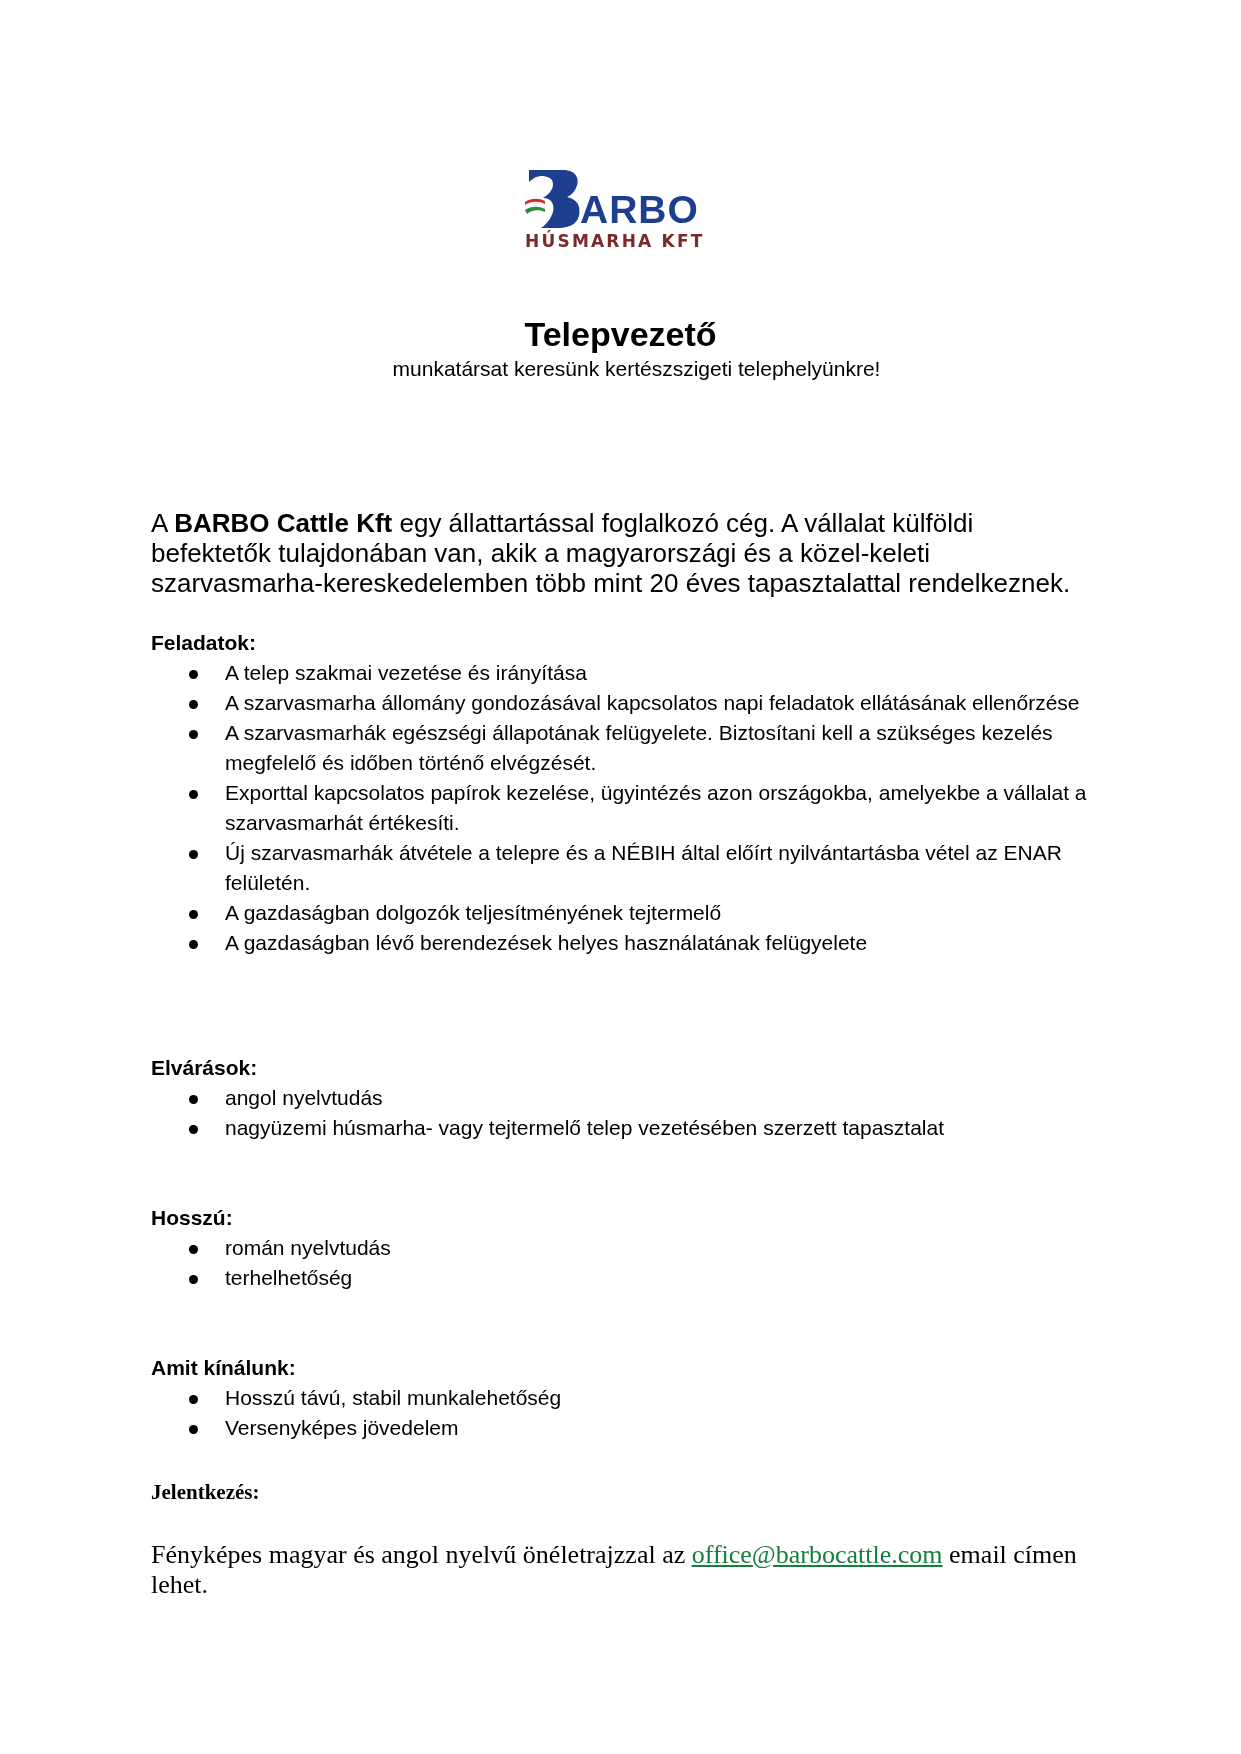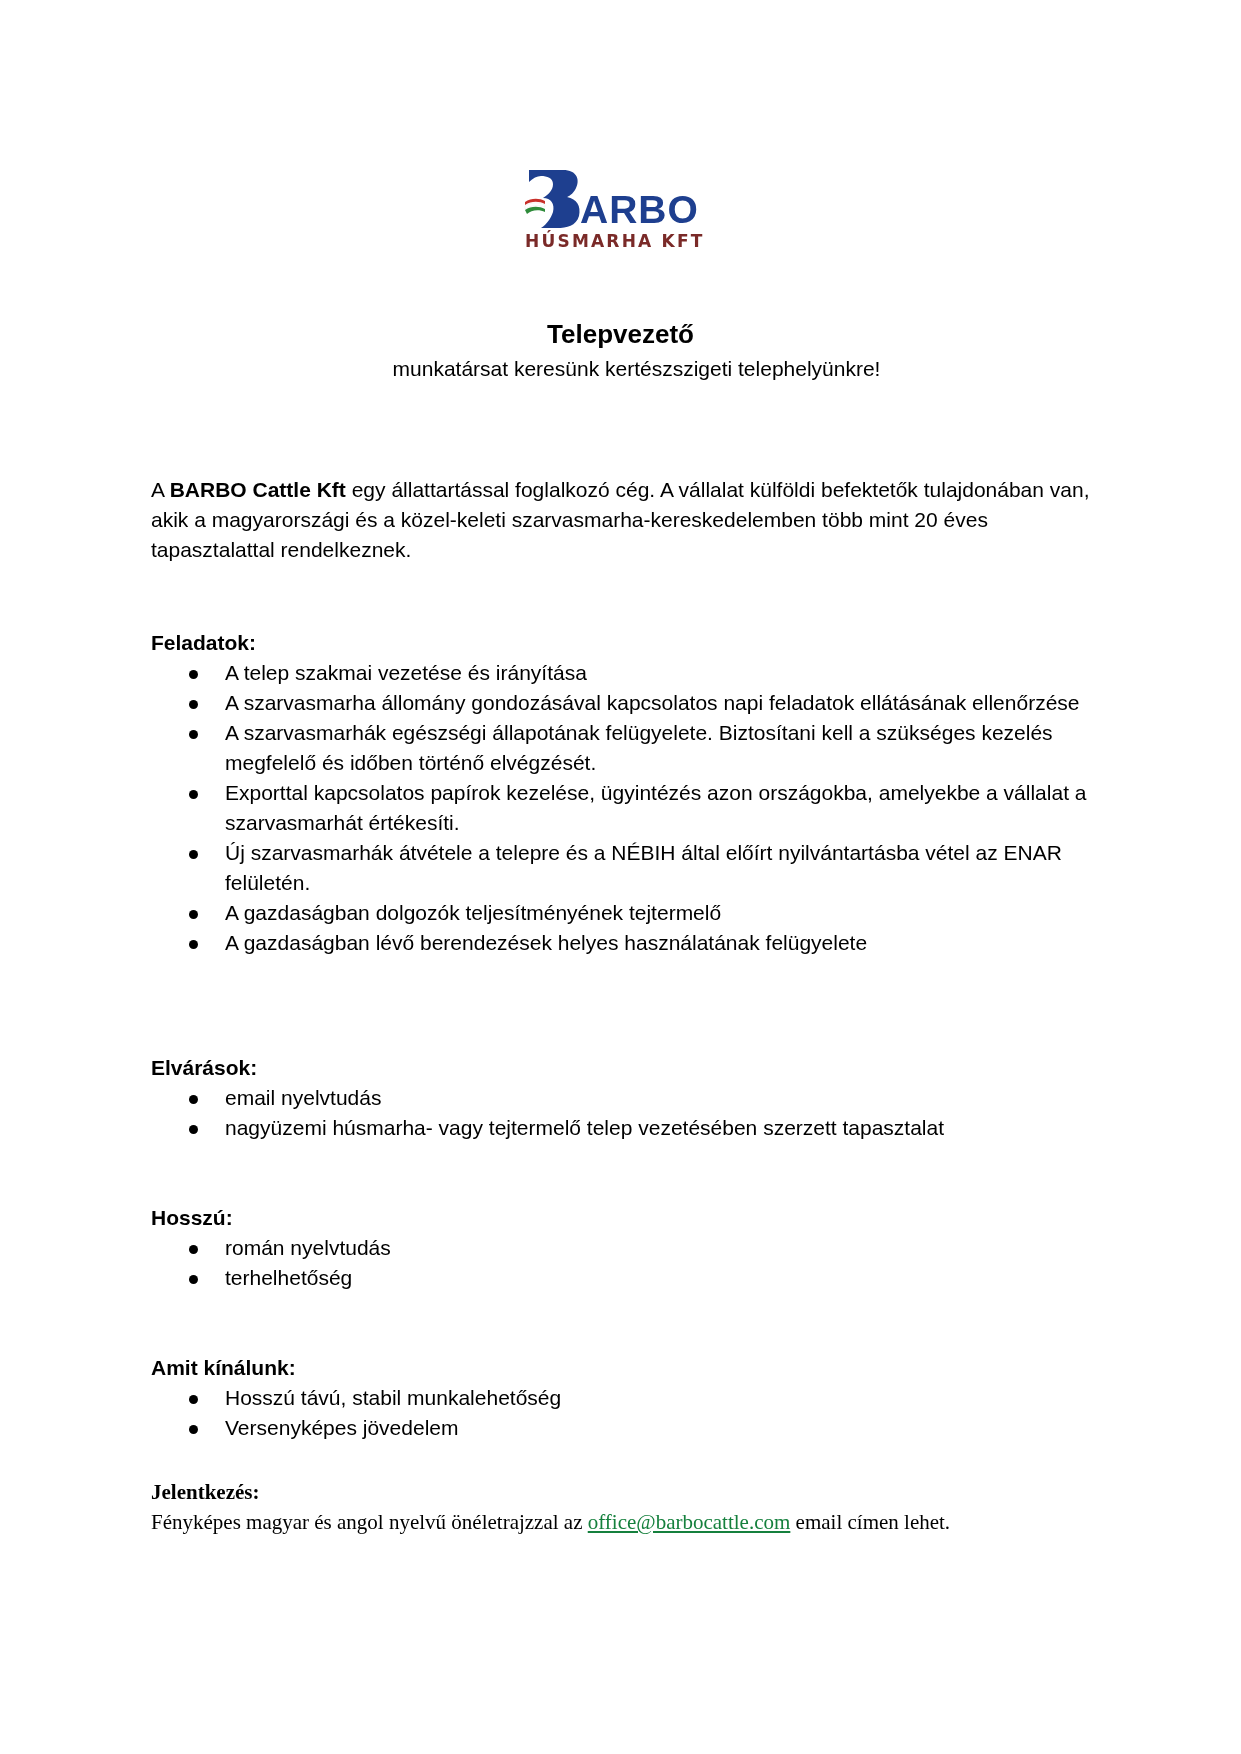--- a/index.html
+++ b/index.html
@@ -6,24 +6,24 @@
   body {
     width: 1241px; height: 1754px; position: relative; overflow: hidden;
     font-family: "Liberation Sans", sans-serif; color: #000;
   }
   .logo { position: absolute; left: 523px; top: 168px; width: 196px; height: 84px; }
   .logo-word { position: absolute; left: 57px; top: 22px; font-family: "Liberation Sans", sans-serif;
     font-weight: bold; font-size: 39px; color: #1e3f8f; letter-spacing: 1px; line-height: 40px; }
   .logo-sub { position: absolute; left: 2px; top: 64px; font-family: "DejaVu Sans", sans-serif; font-weight: bold;
     font-size: 17px; color: #7a2a28; letter-spacing: 2.2px; line-height: 18px; white-space: nowrap; }
   .title { position: absolute; left: 0; width: 1241px; top: 318px; text-align: center;
-    font-weight: bold; font-size: 26px; line-height: 32px; }
+    font-weight: bold; font-size: 34px; line-height: 32px; }
   .subtitle { position: absolute; left: 0; width: 1241px; top: 355px; text-align: center;
     font-size: 21px; line-height: 28px; padding-left: 16px; }
-  .text { font-size: 21px; line-height: 30px; }
+  .text { font-size: 26px; line-height: 30px; margin-top: 33px; }
   .block { position: absolute; left: 151px; width: 940px; }
   .heading { font-weight: bold; font-size: 21px; line-height: 30px; }
   ul.bullets { list-style: none; margin: 0; padding: 0; }
   ul.bullets li { position: relative; padding-left: 74px; font-size: 21px; line-height: 30px; }
   ul.bullets li .dot { position: absolute; left: 38px; top: 12px; width: 9px; height: 9px; border-radius: 50%; background: #000; }
   a.email { color: #15803d; text-decoration: underline; }
 </style>
 </head>
 <body>
 
@@ -55,21 +55,21 @@
     <li><span class="dot"></span><span>Exporttal kapcsolatos papírok kezelése, ügyintézés azon országokba, amelyekbe a vállalat a szarvasmarhát értékesíti.</span></li>
     <li><span class="dot"></span><span>Új szarvasmarhák átvétele a telepre és a NÉBIH által előírt nyilvántartásba vétel az ENAR felületén.</span></li>
     <li><span class="dot"></span><span>A gazdaságban dolgozók teljesítményének tejtermelő</span></li>
     <li><span class="dot"></span><span>A gazdaságban lévő berendezések helyes használatának felügyelete</span></li>
   </ul>
 </div>
 
 <div class="block" style="top:1053px;">
   <div class="heading">Elvárások:</div>
   <ul class="bullets">
-    <li><span class="dot"></span><span>email nyelvtudás</span></li>
+    <li><span class="dot"></span><span>angol nyelvtudás</span></li>
     <li><span class="dot"></span><span>nagyüzemi húsmarha- vagy tejtermelő telep vezetésében szerzett tapasztalat</span></li>
   </ul>
 </div>
 
 <div class="block" style="top:1203px;">
   <div class="heading">Hosszú:</div>
   <ul class="bullets">
     <li><span class="dot"></span><span>román nyelvtudás</span></li>
     <li><span class="dot"></span><span>terhelhetőség</span></li>
   </ul>

